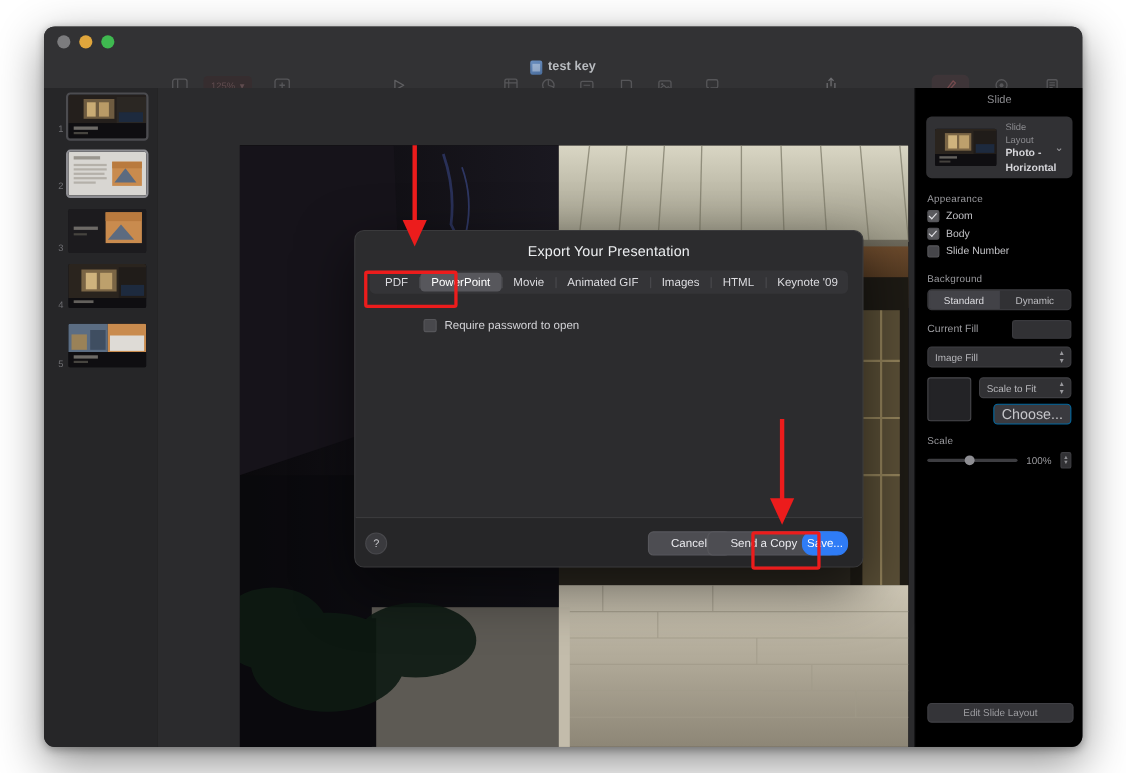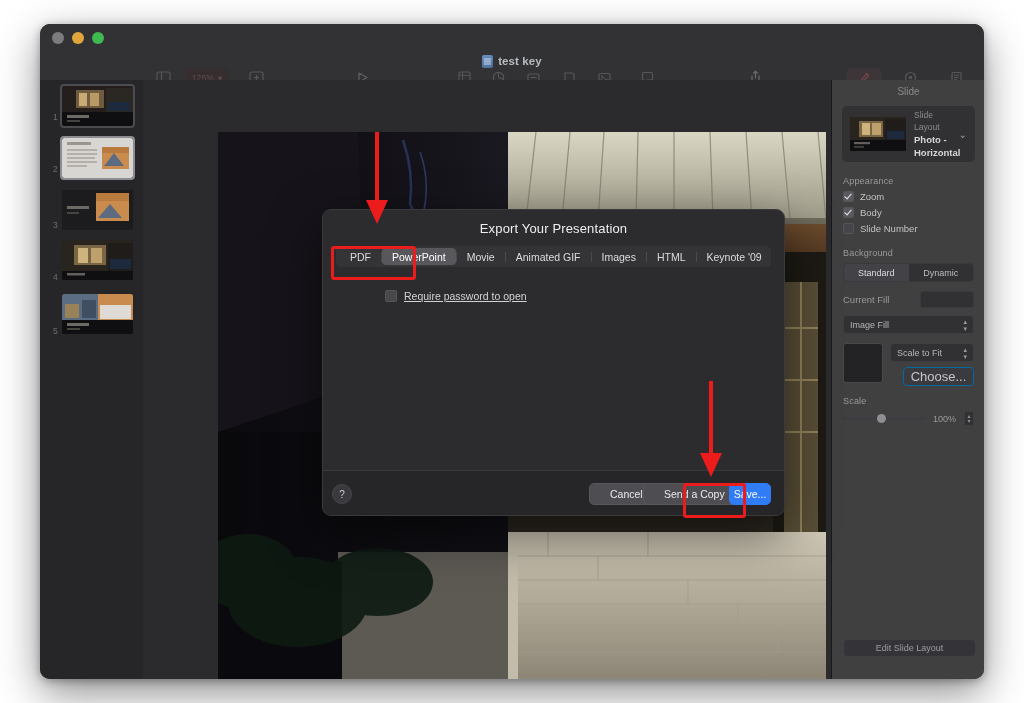--- a/index.html
+++ b/index.html
@@ -89,21 +89,21 @@
     position:absolute;left:103px;top:56px;width:688px;height:599px;
     background:#2b2b2d;
   }
   .slide-stage{
     position:absolute;left:75px;top:52px;width:608px;height:547px;
     background:#141316;overflow:hidden;
   }
 
   .inspector{
     position:absolute;left:791px;top:56px;width:153px;height:599px;
-    background:#404040;border-left:1px solid #19191b;
+    background:#000000;border-left:1px solid #19191b;
   }
   .insp-title{
     height:22px;display:flex;align-items:center;justify-content:center;
     font-size:10px;color:#8a8a8e;
   }
   .layout-card{
     margin:4px 10px 0 10px;height:56px;background:#313134;border-radius:5px;
     display:flex;align-items:center;padding:0 8px;gap:8px;position:relative;
   }
   .layout-thumb{width:56px;height:34px;border-radius:2px;overflow:hidden;background:#1a1a1c;}
@@ -201,21 +201,21 @@
     font-size:10.5px;color:#dcdce0;position:relative;white-space:nowrap;
   }
   .tab.on{background:#57575c;color:#ffffff;text-align:right;}
   .tab-sep{width:1px;height:10px;background:#4a4a4e;flex:0 0 auto;}
   .pw-row{
     position:absolute;left:62px;top:80px;display:flex;align-items:center;gap:7px;
   }
   .pw-box{
     width:10px;height:10px;border-radius:2px;background:#48484c;border:1px solid #56565a;
   }
-  .pw-lbl{font-size:10.5px;color:#d2d2d6;text-decoration:underline;}
+  .pw-lbl{font-size:10.5px;color:#d2d2d6;}
   .dlg-footer{
     position:absolute;left:0;bottom:0;width:461px;height:44px;
     background:#262628;border-top:1px solid #3a3a3c;
   }
   .help-btn{
     position:absolute;left:9px;top:13px;width:18px;height:18px;border-radius:50%;
     background:#3a3a3e;border:1px solid #48484c;
     display:flex;align-items:center;justify-content:center;
     font-size:10px;color:#c8c8cc;
   }
@@ -666,21 +666,21 @@
       <div class="pw-lbl">Require password to open</div>
     </div>
 
     <div class="dlg-footer">
       <div class="help-btn">?</div>
       <div class="d-btn" style="left:266px">Cancel</div>
       <div class="d-btn" style="left:320px">
         <span>Send a Copy</span>
         <span class="ar">▼</span>
       </div>
-      <div class="d-btn primary" style="left:406px;width:40px;padding:0;">Save...</div>
+      <div class="d-btn primary" style="left:406px;width:40px;padding:0;border-radius:10px;">Save...</div>
     </div>
   </div>
 
   <div class="anno-rect" style="left:291px;top:222px;width:79px;height:28px;"></div>
   <div class="anno-rect" style="left:643px;top:459px;width:57px;height:29px;"></div>
 
   <svg class="arrow" style="left:321px;top:106px;" width="32" height="96" viewBox="0 0 32 96">
     <line x1="16" y1="2" x2="16" y2="76" stroke="#ec1c1c" stroke-width="4"></line>
     <polygon points="16,94 5,70 27,70" fill="#ec1c1c"></polygon>
   </svg>

